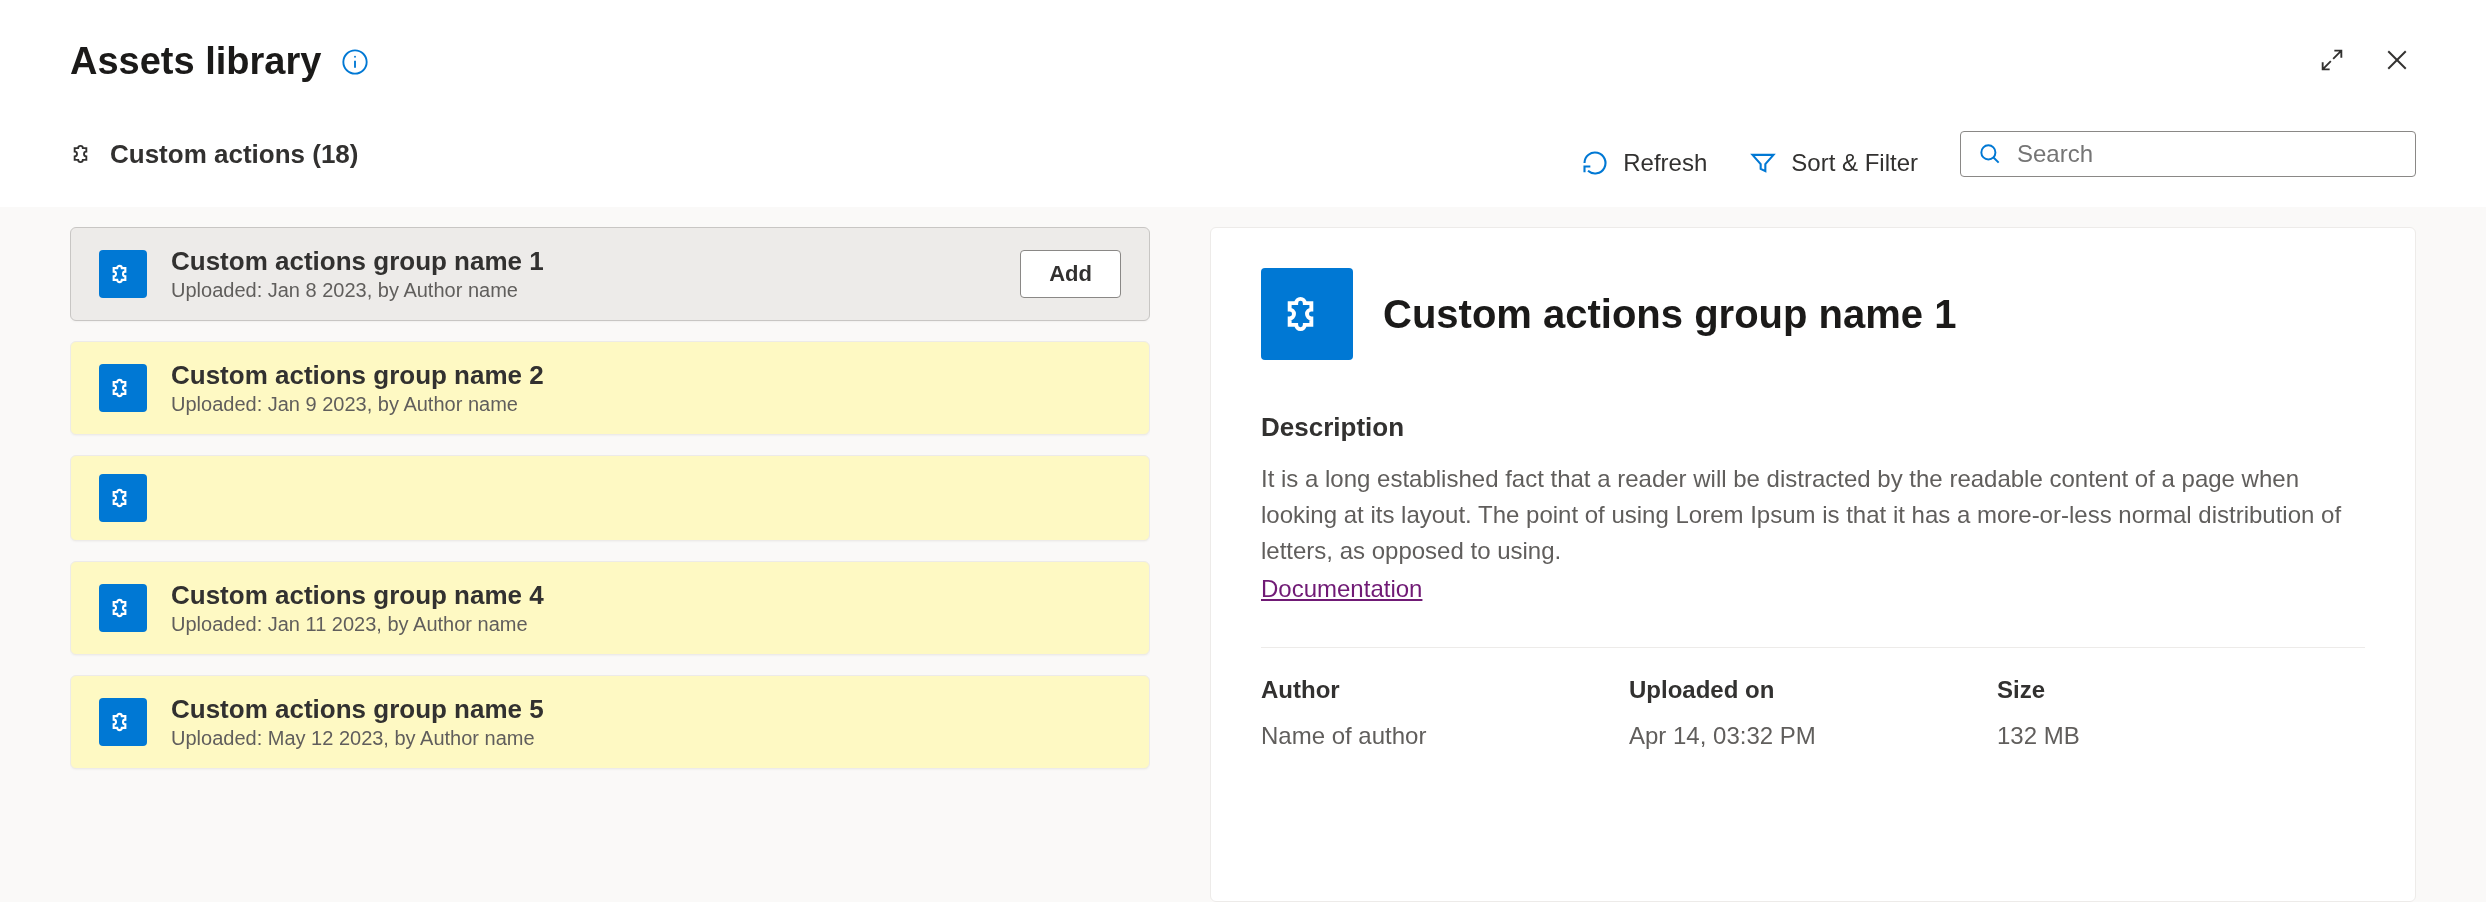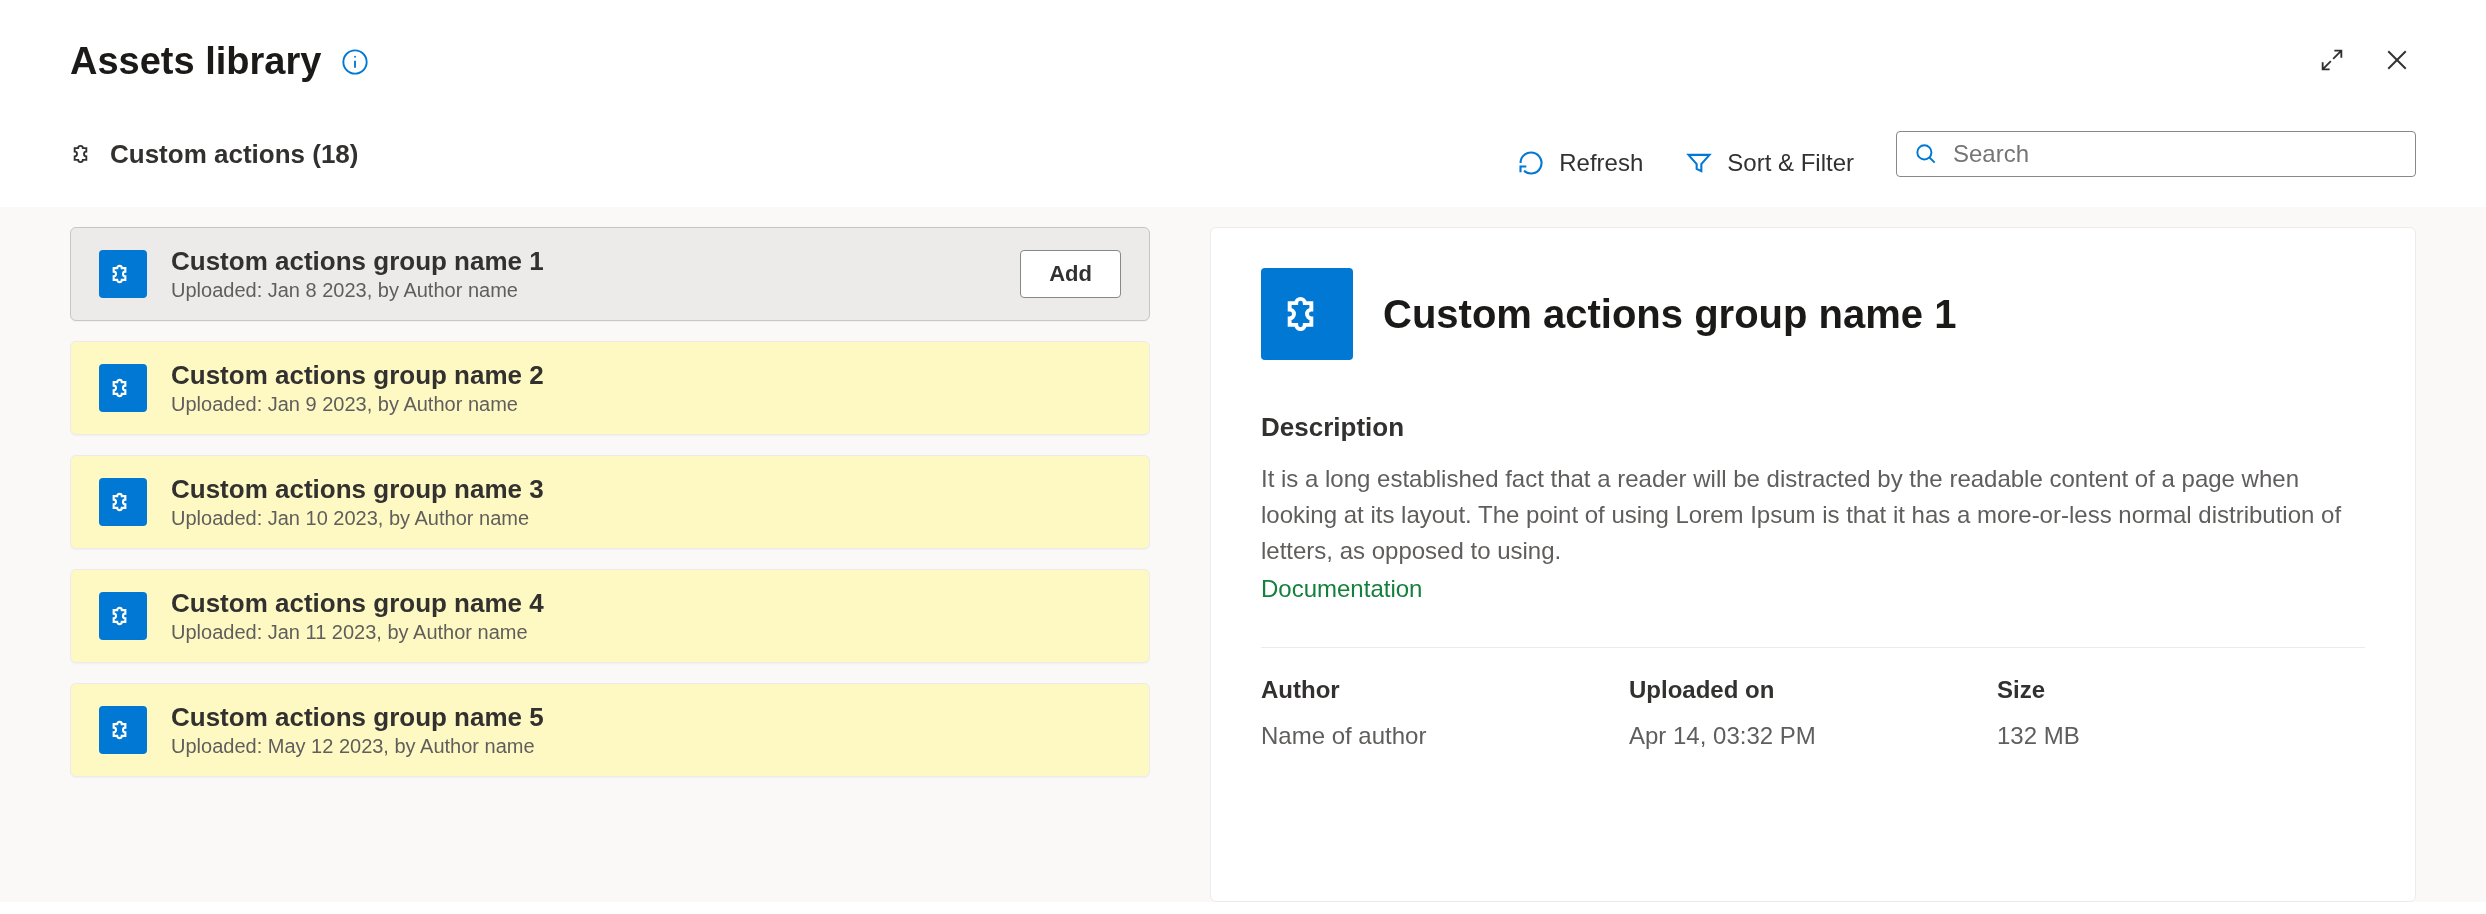--- a/index.html
+++ b/index.html
@@ -91,21 +91,21 @@
     }
     .toolbar-btn svg {
       color: #0078d4;
     }
     .search-box {
       display: flex;
       align-items: center;
       border: 1px solid #8a8886;
       border-radius: 4px;
       padding: 8px 16px;
-      width: 520px;
+      width: 456px;
       gap: 14px;
     }
     .search-box svg {
       color: #0078d4;
     }
     .search-input {
       border: none;
       outline: none;
       font-size: 24px;
       font-family: inherit;
@@ -215,21 +215,22 @@
       margin-bottom: 18px;
     }
     .description-text {
       font-size: 24px;
       color: #605e5c;
       line-height: 1.5;
       margin-bottom: 6px;
     }
     .doc-link {
       font-size: 24px;
-      color: #15803d;
+      color: #701a75;
+      text-decoration: underline;
       cursor: pointer;
       display: inline-block;
     }
     .divider {
       border: none;
       border-top: 1px solid #edebe9;
       margin: 44px 0 28px 0;
     }
     .meta-row {
       display: flex;
@@ -342,24 +343,20 @@
           <span class="item-subtitle">Uploaded: Jan 9 2023, by Author name</span>
         </div>
       </div>
 
       <div class="list-item">
         <div class="item-icon">
           <svg width="28" height="28" viewBox="0 0 24 24" fill="none" stroke="#fff" stroke-width="1.8">
             <path d="M4 7h3a2 2 0 1 1 4 0h3v3a2 2 0 1 0 0 4v3h-3a2 2 0 1 1-4 0H4v-3a2 2 0 1 0 0-4V7z"></path>
           </svg>
         </div>
-        <div class="item-text">
-          <span class="item-title">Custom actions group name 3</span>
-          <span class="item-subtitle">Uploaded: Jan 10 2023, by Author name</span>
-        </div>
       </div>
 
       <div class="list-item">
         <div class="item-icon">
           <svg width="28" height="28" viewBox="0 0 24 24" fill="none" stroke="#fff" stroke-width="1.8">
             <path d="M4 7h3a2 2 0 1 1 4 0h3v3a2 2 0 1 0 0 4v3h-3a2 2 0 1 1-4 0H4v-3a2 2 0 1 0 0-4V7z"></path>
           </svg>
         </div>
         <div class="item-text">
           <span class="item-title">Custom actions group name 4</span>

